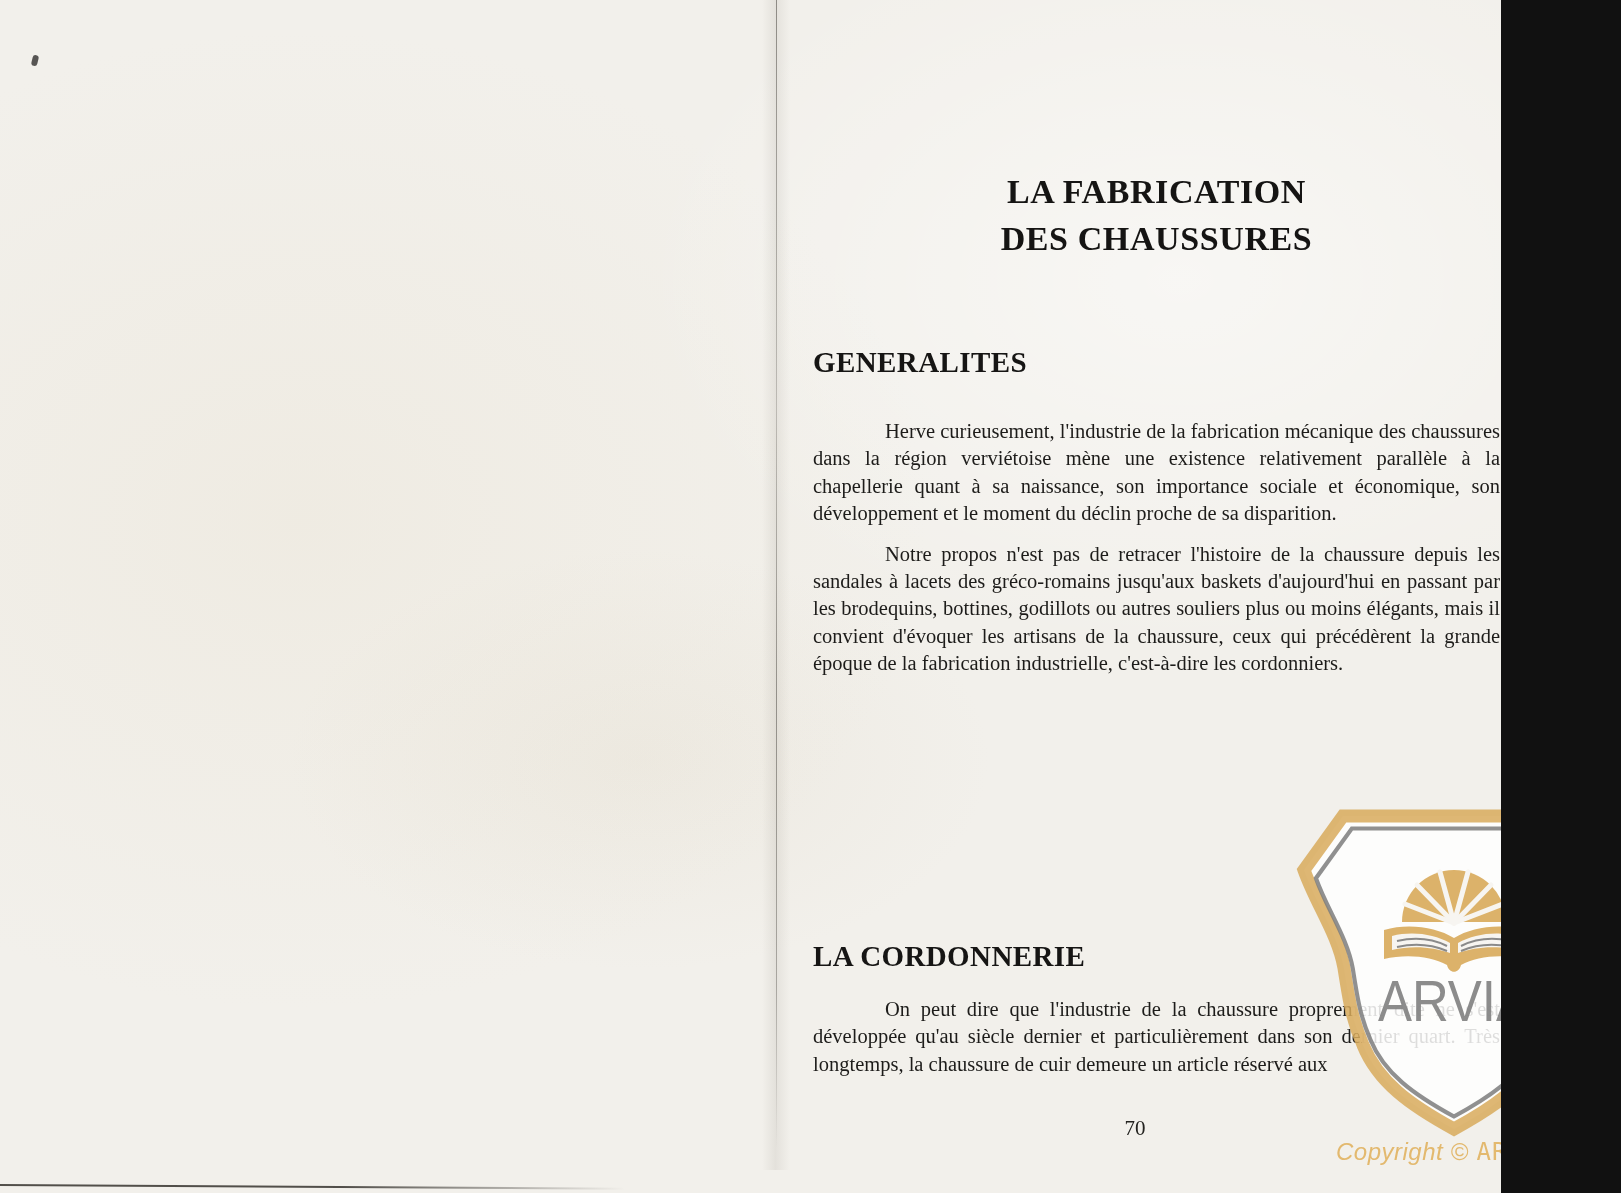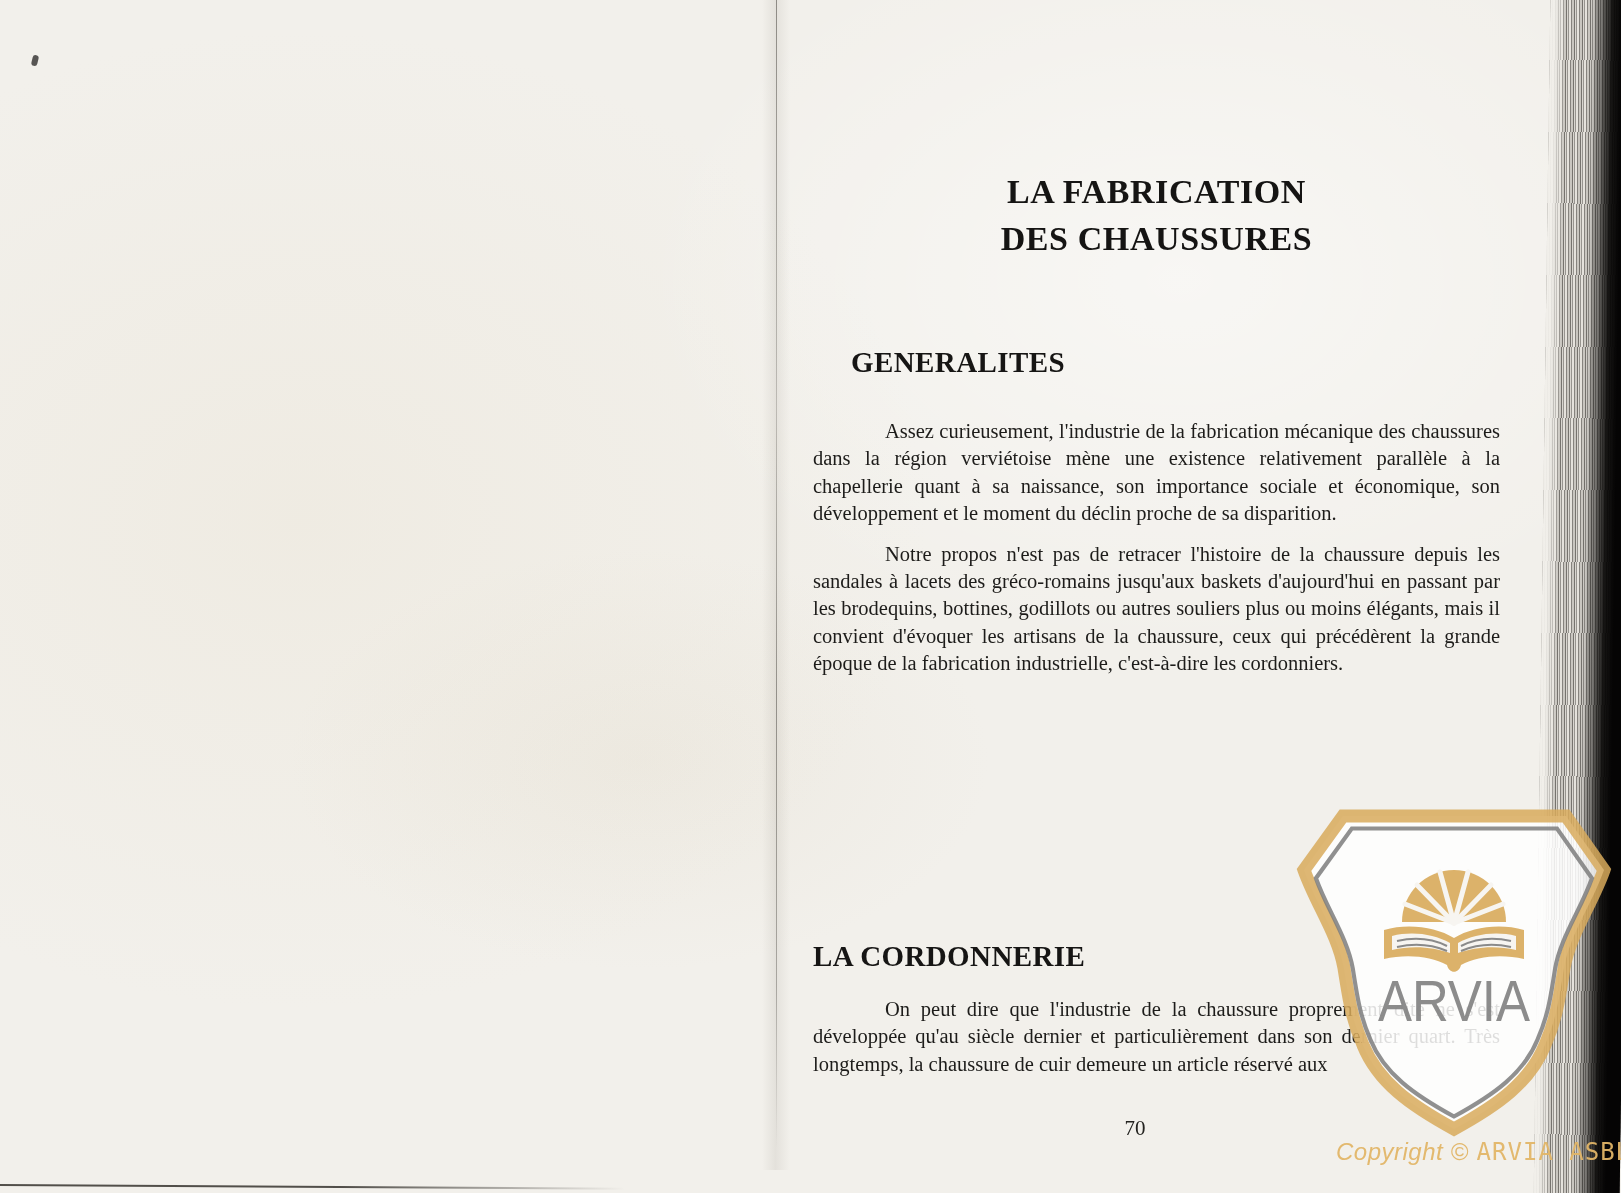--- a/index.html
+++ b/index.html
@@ -1,23 +1,23 @@
 <!DOCTYPE html>
 <html><head>
 <meta charset="utf-8">
 <style>
   html,body{margin:0;padding:0;}
   body{width:1621px;height:1193px;overflow:hidden;
        font-family:"Liberation Serif", serif;background:#111;}
-  .scan{position:relative;width:1621px;height:1193px;overflow:hidden;
+  .scan{position:relative;width:1463px;height:1193px;overflow:hidden;
     background:
       radial-gradient(ellipse 900px 700px at 300px 520px, rgba(232,224,206,0.30), rgba(232,224,206,0) 70%),
       radial-gradient(ellipse 760px 520px at 1180px 280px, rgba(255,255,255,0.45), rgba(255,255,255,0) 72%),
       radial-gradient(ellipse 500px 300px at 640px 760px, rgba(222,214,196,0.25), rgba(222,214,196,0) 70%),
-      #f2f0eb;}
+      #f2f0eb; padding-left: 38px;}
 
   
   .speck{position:absolute;left:32px;top:55px;width:6px;height:11px;border-radius:3px;
     background:#3c3a38;transform:rotate(14deg);opacity:.85;}
   .bottom-edge-line{position:absolute;left:0;top:1184px;width:625px;height:2px;
     background:linear-gradient(90deg,#524f4a 0,#524f4a 55%,rgba(82,79,74,0) 100%);
     transform:rotate(0.35deg);transform-origin:left center;}
   .gutter-shadow{position:absolute;left:762px;top:0;width:28px;height:1170px;
     background:linear-gradient(90deg,rgba(140,134,124,0) 0,rgba(140,134,124,0.14) 48%,rgba(140,134,124,0) 100%);}
   .gutter-line{position:absolute;left:776px;top:0;width:1px;height:1160px;
@@ -31,21 +31,21 @@
       repeating-linear-gradient(90deg,#76736e 0 1px,#d9d6d0 1px 2px,#97948f 2px 3px,
         #e5e2dc 3px 5px,#86837e 5px 6px,#c9c6c0 6px 8px);}
 
   
   .page-title{position:absolute;left:813px;top:168px;width:687px;text-align:center;
     font-weight:bold;font-size:34px;line-height:47px;letter-spacing:0.6px;color:#151413;}
   .section{position:absolute;left:813px;width:687px;color:#1d1c1a;}
   .sec-1{top:346px;}
   .sec-2{top:940px;}
   .section h2{margin:0;font-size:29px;line-height:32px;font-weight:bold;letter-spacing:0.4px;color:#161514;}
-  .sec-1 h2{margin-bottom:40px;margin-left:38px;}
+  .sec-1 h2{margin-bottom:40px;}
   .sec-2 h2{margin-bottom:24px;}
   .section p{margin:0 0 13px 0;font-size:20.5px;line-height:27.4px;
     text-align:justify;text-indent:72px;}
   .page-number{position:absolute;left:1100px;top:1116px;width:70px;text-align:center;
     font-size:21px;color:#23221f;}
 
   
   .shield{position:absolute;left:1276px;top:800px;}
   .copyright{position:absolute;left:1336px;top:1138px;width:290px;
     color:rgba(226,181,103,0.95);font-size:24px;white-space:nowrap;}
@@ -63,21 +63,21 @@
   <div class="gutter-shadow"></div>
   <div class="gutter-line"></div>
 
   <div class="page-title">
     <div>LA FABRICATION</div>
     <div>DES CHAUSSURES</div>
   </div>
 
   <div class="section sec-1">
     <h2>GENERALITES</h2>
-    <p>Assez curieusement, l'industrie de la fabrication mécanique des chaussures dans la région verviétoise mène une existence relativement parallèle à la chapellerie quant à sa naissance, son importance sociale et économique, son développement et le moment du déclin proche de sa disparition.</p>
+    <p>Herve curieusement, l'industrie de la fabrication mécanique des chaussures dans la région verviétoise mène une existence relativement parallèle à la chapellerie quant à sa naissance, son importance sociale et économique, son développement et le moment du déclin proche de sa disparition.</p>
     <p>Notre propos n'est pas de retracer l'histoire de la chaussure depuis les sandales à lacets des gréco-romains jusqu'aux baskets d'aujourd'hui en passant par les brodequins, bottines, godillots ou autres souliers plus ou moins élégants, mais il convient d'évoquer les artisans de la chaussure, ceux qui précédèrent la grande époque de la fabrication industrielle, c'est-à-dire les cordonniers.</p>
   </div>
 
   <div class="section sec-2">
     <h2>LA CORDONNERIE</h2>
     <p>On peut dire que l'industrie de la chaussure proprement dite ne s'est développée qu'au siècle dernier et particulièrement dans son dernier quart. Très longtemps, la chaussure de cuir demeure un article réservé aux</p>
   </div>
 
   <div class="page-number">70</div>
 

